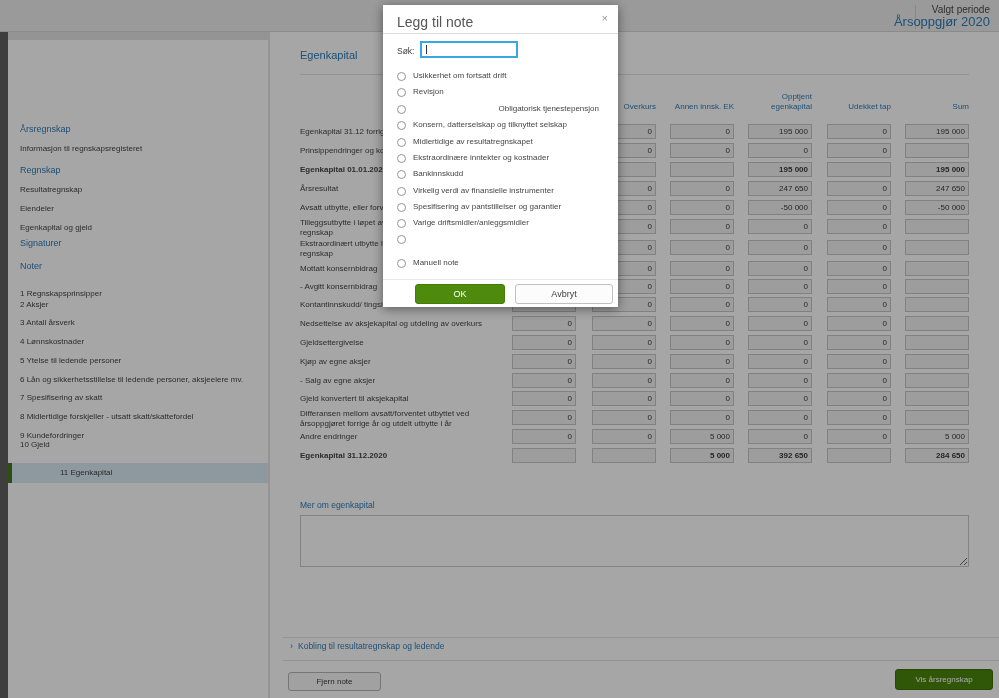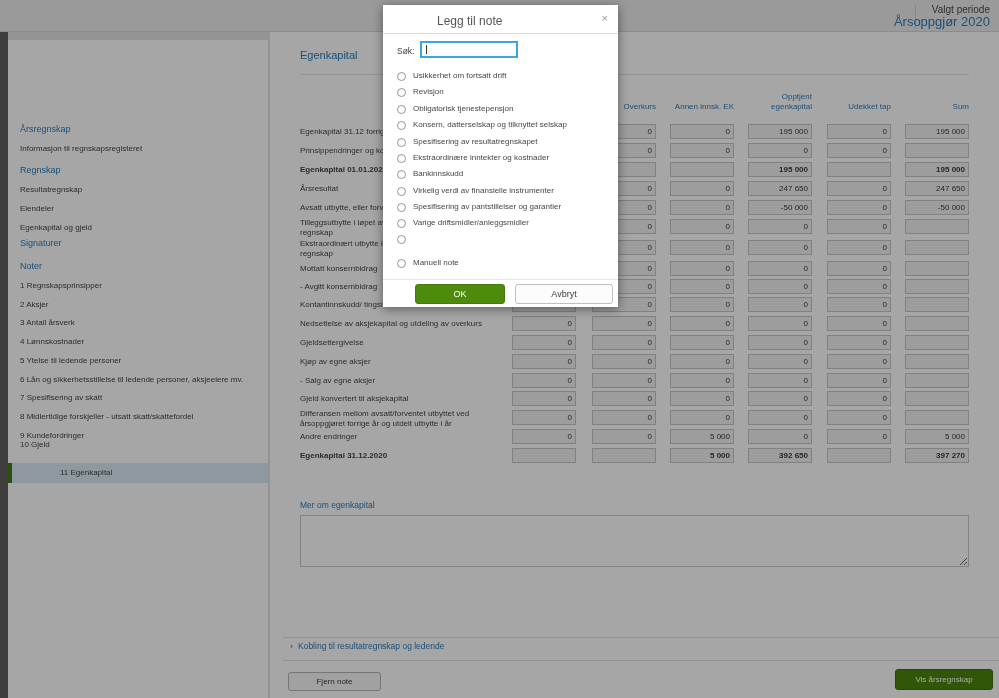--- a/index.html
+++ b/index.html
@@ -61,21 +61,21 @@
 
   
   .dim { position:absolute; left:0; top:0; width:999px; height:698px;
     background:rgba(0,0,0,0.35); z-index:50; }
 
   
   .modal { position:absolute; left:383px; top:5px; width:235px; height:302px;
     background:#ffffff; z-index:60; box-shadow:0 2px 10px rgba(0,0,0,0.45); }
   .modal-header { position:absolute; left:0; top:0; width:235px; height:29px;
     border-bottom:1px solid #dcdcdc; }
-  .modal-title { position:absolute; left:14px; top:9px; font-size:12px; color:#555555;margin-left:40px; }
+  .modal-title { position:absolute; left:14px; top:9px; font-size:14px; color:#555555; }
   .modal-close { position:absolute; right:10px; top:7px; font-size:11px; color:#999999; cursor:pointer; }
   .search-label { position:absolute; left:14px; top:41px; font-size:8.5px; color:#3c3c3c; }
   .search-input { position:absolute; left:37px; top:36px; width:98px; height:17px;
     border:2px solid #3ba7e2; background:#ffffff; }
   .caret { position:absolute; left:4px; top:2px; width:1px; height:9px; background:#333333; }
 
   .opt-row { position:absolute; left:14px; width:210px; display:flex; cursor:pointer; }
   .radio { width:9px; height:9px; border:1px solid #949494; border-radius:50%;
     background:#ffffff; flex:0 0 9px; margin-top:1px; }
   .opt-label { margin-left:7px; font-size:8px; line-height:10.5px; color:#454545; width:186px; }
@@ -100,21 +100,21 @@
   <div class="sidebar">
     <div id="sidebar-list">
         <div class="sb-header" style="top: 80px;">Årsregnskap</div>
         <div class="sb-item" style="top: 99px;">Informasjon til regnskapsregisteret</div>
         <div class="sb-header" style="top: 121px;">Regnskap</div>
         <div class="sb-item" style="top: 140px;">Resultatregnskap</div>
         <div class="sb-item" style="top: 159px;">Eiendeler</div>
         <div class="sb-item" style="top: 178px;">Egenkapital og gjeld</div>
         <div class="sb-header" style="top: 194px;">Signaturer</div>
         <div class="sb-header" style="top: 217px;">Noter</div>
-        <div class="sb-item" style="top: 236px;">1 Regnskapsprinsipper</div>
+        <div class="sb-item" style="top: 244px;">1 Regnskapsprinsipper</div>
         <div class="sb-item" style="top: 255px;">2 Aksjer</div>
         <div class="sb-item" style="top: 273px;">3 Antall årsverk</div>
         <div class="sb-item" style="top: 292px;">4 Lønnskostnader</div>
         <div class="sb-item" style="top: 311px;">5 Ytelse til ledende personer</div>
         <div class="sb-item" style="top: 330px;">6 Lån og sikkerhetsstillelse til ledende personer, aksjeeiere mv.</div>
         <div class="sb-item" style="top: 348px;">7 Spesifisering av skatt</div>
         <div class="sb-item" style="top: 367px;">8 Midlertidige forskjeller - utsatt skatt/skattefordel</div>
         <div class="sb-item" style="top: 386px;">9 Kundefordringer</div>
         <div class="sb-item" style="top: 395px;">10 Gjeld</div>
         <div class="sb-item selected" style="top: 423px; padding-left: 48px;">11 Egenkapital</div>
@@ -257,21 +257,21 @@
         <div class="cellbox" style="left: 400px; top: 397px;">5 000</div>
         <div class="cellbox" style="left: 478px; top: 397px;">0</div>
         <div class="cellbox" style="left: 557px; top: 397px;">0</div>
         <div class="cellbox" style="left: 635px; top: 397px;">5 000</div>
         <div class="row-label one bold" style="top: 416px;">Egenkapital 31.12.2020</div>
         <div class="cellbox bold" style="left: 242px; top: 416px;"></div>
         <div class="cellbox bold" style="left: 322px; top: 416px;"></div>
         <div class="cellbox bold" style="left: 400px; top: 416px;">5 000</div>
         <div class="cellbox bold" style="left: 478px; top: 416px;">392 650</div>
         <div class="cellbox bold" style="left: 557px; top: 416px;"></div>
-        <div class="cellbox bold" style="left: 635px; top: 416px;">397 270</div>
+        <div class="cellbox bold" style="left: 635px; top: 416px;">284 650</div>
       </div>
 
     <div class="more-label">Mer om egenkapital</div>
     <textarea class="more-textarea" value="" style=""></textarea>
 
     <div class="rule-a"></div>
     <div class="link-row">
       <span class="link-chev">›</span><span>Kobling til resultatregnskap og ledende</span>
     </div>
     <div class="rule-b"></div>
@@ -293,31 +293,31 @@
     </div>
     <div id="modal-options">
         <div class="opt-row" style="top: 66px;">
           <div class="radio"></div>
           <div class="opt-label">Usikkerhet om fortsatt drift</div>
         </div>
         <div class="opt-row" style="top: 82px;">
           <div class="radio"></div>
           <div class="opt-label">Revisjon</div>
         </div>
-        <div class="opt-row" style="top: 99px;">
+        <div class="opt-row" style="top: 99px; text-align: right;">
           <div class="radio"></div>
           <div class="opt-label">Obligatorisk tjenestepensjon</div>
         </div>
         <div class="opt-row" style="top: 115px;">
           <div class="radio"></div>
           <div class="opt-label">Konsern, datterselskap og tilknyttet selskap</div>
         </div>
         <div class="opt-row" style="top: 132px;">
           <div class="radio"></div>
-          <div class="opt-label">Spesifisering av resultatregnskapet</div>
+          <div class="opt-label">Midlertidige av resultatregnskapet</div>
         </div>
         <div class="opt-row" style="top: 148px;">
           <div class="radio"></div>
           <div class="opt-label">Ekstraordinære inntekter og kostnader</div>
         </div>
         <div class="opt-row" style="top: 164px;">
           <div class="radio"></div>
           <div class="opt-label">Bankinnskudd</div>
         </div>
         <div class="opt-row" style="top: 181px;">

